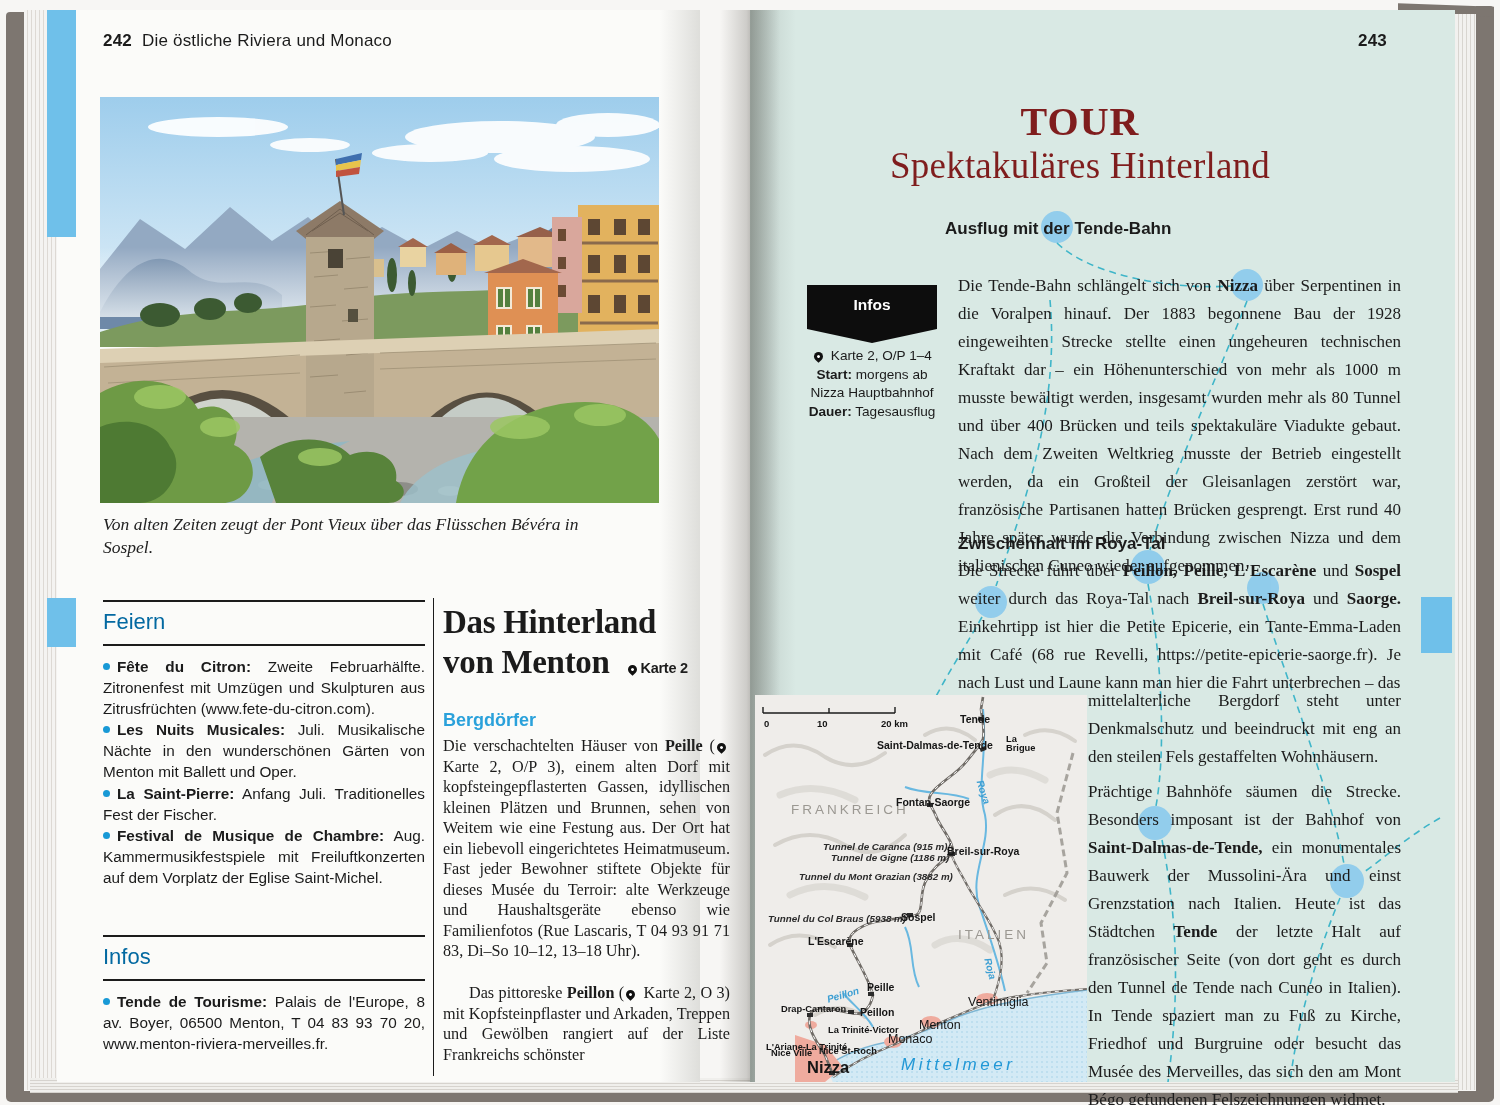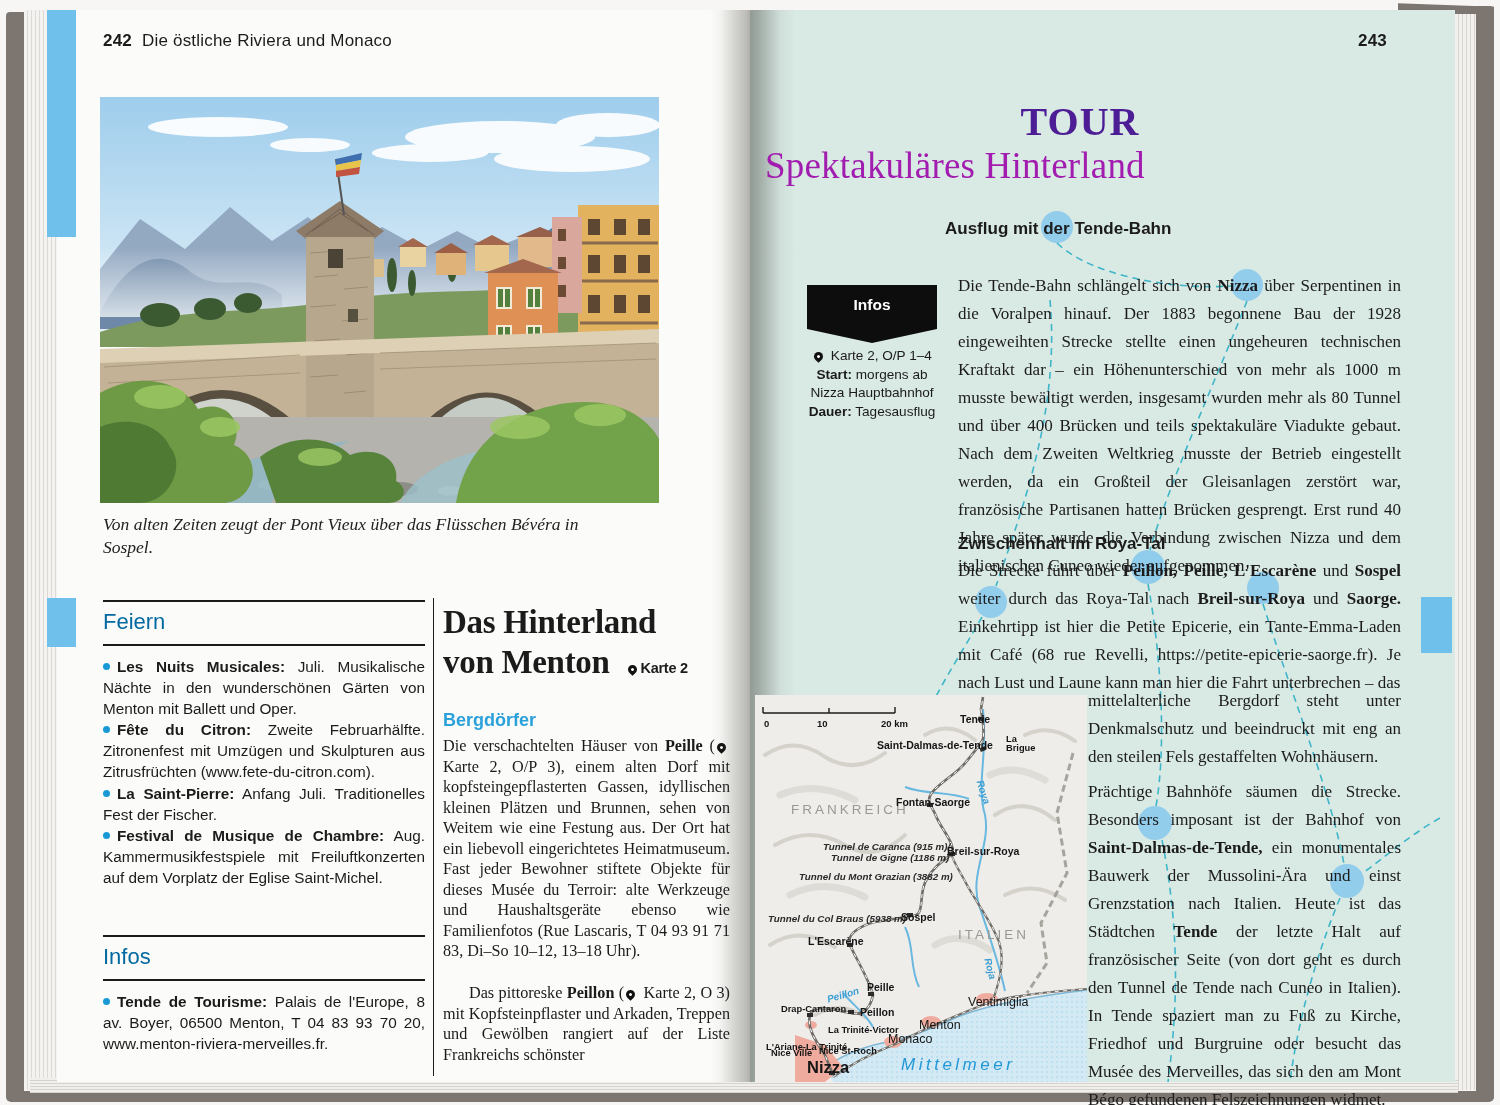--- a/index.html
+++ b/index.html
@@ -9,21 +9,21 @@
 
   
   .cover{background:#7d7670;}
   .stack-left{left:24px;top:10px;width:33px;height:1080px;
     background:repeating-linear-gradient(90deg,#f4f3f1 0 3px,#ddd9d4 3px 4px);}
   .stack-right{left:1455px;top:14px;width:21px;height:1076px;
     background:repeating-linear-gradient(90deg,#f2f1ef 0 3px,#d8d5d0 3px 4px);}
   .stack-bottom{left:30px;top:1078px;width:1428px;height:15px;
     background:repeating-linear-gradient(180deg,#f0efec 0 2px,#d6d3ce 2px 3px);}
 
-  .left-page{left:57px;top:10px;width:693px;height:1072px;background:#fbfbf9;}
+  .left-page{left:57px;top:10px;width:643px;height:1072px;background:#fbfbf9;}
   .right-page{left:750px;top:10px;width:705px;height:1072px;background:#d9e9e4;}
   .right-page::before{content:'';position:absolute;left:0;top:0;bottom:0;width:46px;
     background:linear-gradient(90deg,rgba(70,75,70,.20),rgba(70,75,70,0));}
   .left-page::after{content:'';position:absolute;right:0;top:0;bottom:0;width:40px;
     background:linear-gradient(270deg,rgba(70,70,60,.16),rgba(70,70,60,0));}
   .tab{position:absolute;background:#6fc0ea;}
 
   
   .sans{font-family:"Liberation Sans",sans-serif;}
   .just{text-align:justify;hyphens:auto;-webkit-hyphens:auto;}
@@ -42,23 +42,23 @@
   .karte{font-size:14.5px;font-weight:bold;white-space:nowrap;}
   .blue-sub{font-size:18px;font-weight:bold;color:#2aa1db;}
   .body-l{font-family:"Liberation Serif",serif;font-size:16.2px;line-height:20.5px;}
   .indent{text-indent:26px;}
 
   .pin-icon{display:inline-block;width:9px;height:9px;background:#111;border-radius:50% 50% 50% 0;
     transform:rotate(-45deg);position:relative;margin:0 4px 0 2px;vertical-align:-1px;}
   .pin-icon::after{content:'';position:absolute;left:3px;top:3px;width:3px;height:3px;border-radius:50%;background:#fff;}
 
   
-  .tour-kicker{font-family:"Liberation Serif",serif;font-weight:bold;font-size:40px;color:#4c1d95;
+  .tour-kicker{font-family:"Liberation Serif",serif;font-weight:bold;font-size:40px;color:#7f1d1d;
     letter-spacing:1px;text-align:center;}
-  .tour-title{font-family:"Liberation Serif",serif;font-size:37px;text-align:left;color:#a21caf;letter-spacing:.2px;}
+  .tour-title{font-family:"Liberation Serif",serif;font-size:37px;text-align:center;color:#7f1d1d;letter-spacing:.2px;}
   .subtitle{font-size:17px;font-weight:bold;}
   .body-r{font-family:"Liberation Serif",serif;font-size:17px;line-height:28px;}
   .sec-head{font-size:17px;font-weight:bold;}
 
   .infobox{width:180px;text-align:center;font-size:13.6px;line-height:18.6px;}
   .infobox-flag{position:relative;width:130px;height:44px;background:#0d0d0d;margin:0 auto 14px auto;}
   .infobox-flag::after{content:'';position:absolute;left:0;top:44px;border-left:65px solid transparent;
      border-right:65px solid transparent;border-top:14px solid #0d0d0d;}
   .infobox-flag span{color:#fff;font-weight:bold;font-size:15.5px;line-height:40px;}
 
@@ -271,22 +271,22 @@
       </svg>
     </div>
 
     <div class="abs caption" style="left:46px;top:503px;width:490px;">Von alten Zeiten zeugt der Pont Vieux über das Flüsschen Bévéra in Sospel.</div>
 
     <div class="abs rule" style="left:46px;top:590px;width:322px;"></div>
     <div class="abs side-head" style="left:46px;top:599px;">Feiern</div>
     <div class="abs rule" style="left:46px;top:634px;width:322px;"></div>
     <div class="abs" style="left:46px;top:647px;width:322px;">
 
-    <div class="side-item"><span class="bullet"></span><span><b>Les Nuits Musicales:</b> Juli. Musikalische Nächte in den wunderschönen Gärten von Menton mit Ballett und Oper.</span></div>
-        <div class="side-item"><span class="bullet"></span><span><b>Fête du Citron:</b> Zweite Februarhälfte. Zitronenfest mit Umzügen und Skulpturen aus Zitrusfrüchten (www.fete-du-citron.com).</span></div>
+    <div class="side-item"><span class="bullet"></span><span><b>Fête du Citron:</b> Zweite Februarhälfte. Zitronenfest mit Umzügen und Skulpturen aus Zitrusfrüchten (www.fete-du-citron.com).</span></div>
+        <div class="side-item"><span class="bullet"></span><span><b>Les Nuits Musicales:</b> Juli. Musikalische Nächte in den wunderschönen Gärten von Menton mit Ballett und Oper.</span></div>
         <div class="side-item"><span class="bullet"></span><span><b>La Saint-Pierre:</b> Anfang Juli. Traditionelles Fest der Fischer.</span></div>
         <div class="side-item"><span class="bullet"></span><span><b>Festival de Musique de Chambre:</b> Aug. Kammermusikfestspiele mit Freiluftkonzerten auf dem Vorplatz der Eglise Saint-Michel.</span></div>
       </div>
 
     <div class="abs rule" style="left:46px;top:925px;width:322px;"></div>
     <div class="abs side-head" style="left:46px;top:934px;">Infos</div>
     <div class="abs rule" style="left:46px;top:969px;width:322px;"></div>
     <div class="abs" style="left:46px;top:982px;width:322px;">
 
     <div class="side-item"><span class="bullet"></span><span><b>Tende de Tourisme:</b> Palais de l'Europe, 8 av. Boyer, 06500 Menton, T 04 83 93 70 20, www.menton-riviera-merveilles.fr.</span></div>

